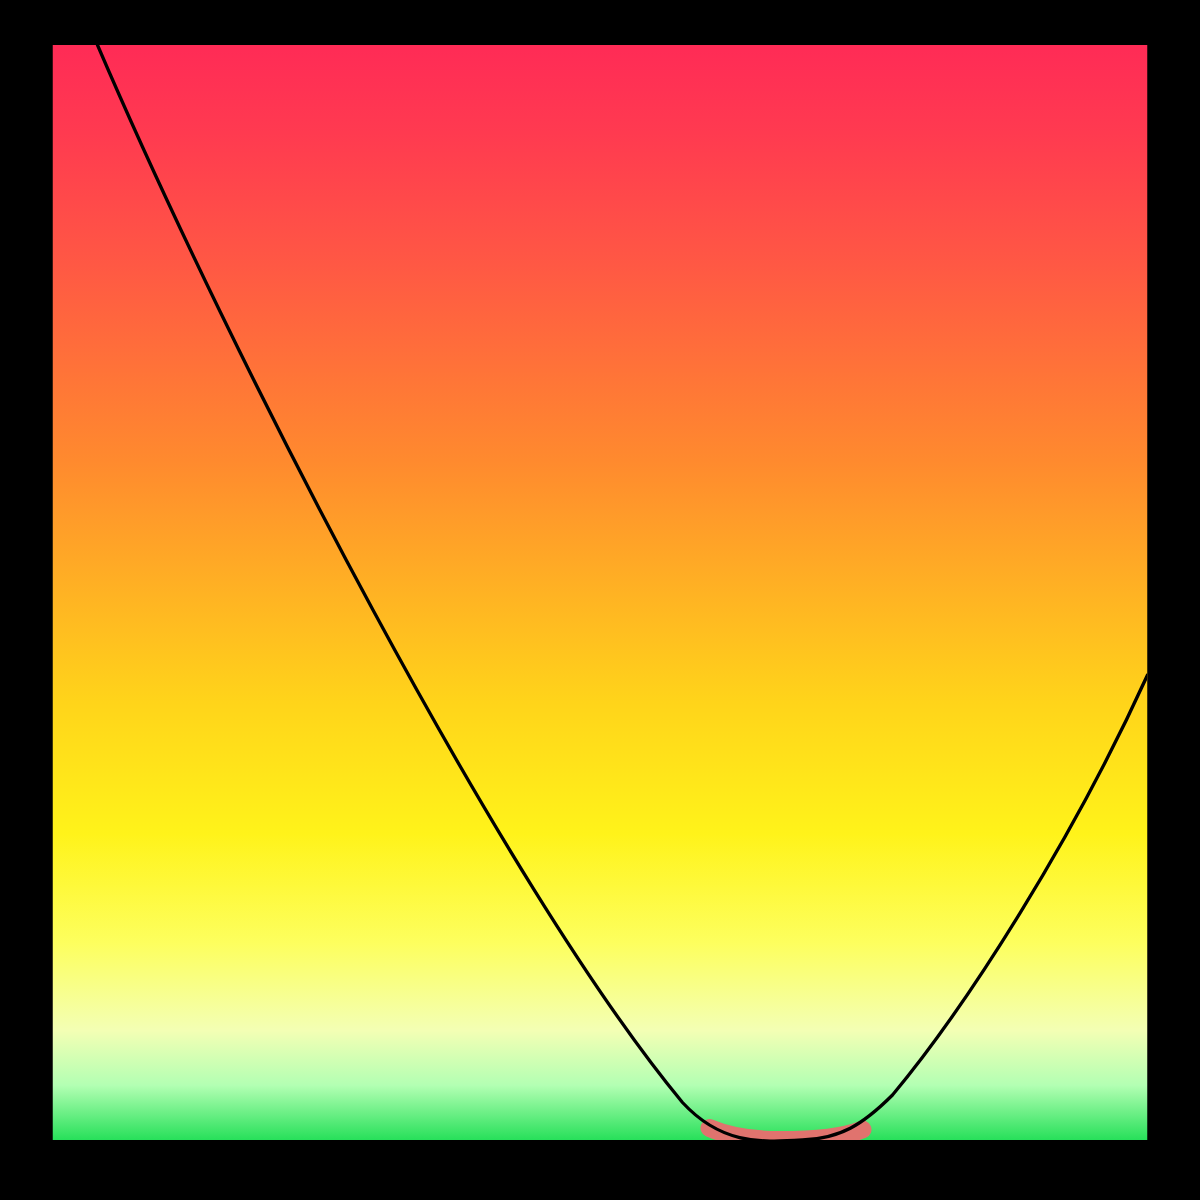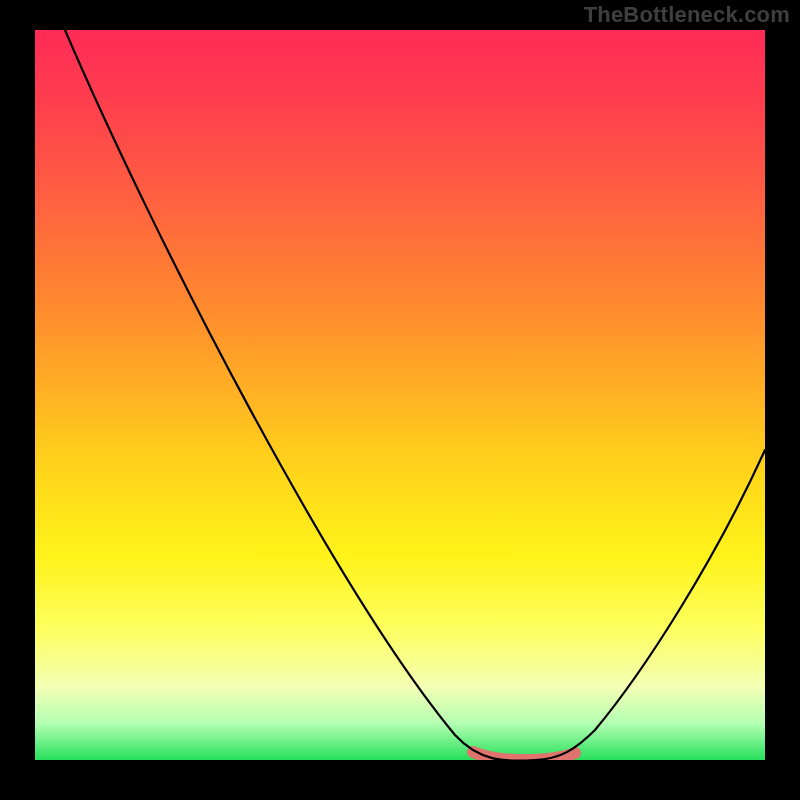--- a/index.html
+++ b/index.html
@@ -68,21 +68,20 @@
     stroke: #e0736e;
     stroke-width: 12;
     stroke-linecap: round;
   }
 </style>
 </head>
 <body>
 
 <div class="frame">
 
-  <div class="watermark">TheBottleneck.com</div>
 
   <div class="plot-area">
     <div class="gradient"></div>
 
     <svg class="curve" viewBox="0 0 730 730" preserveAspectRatio="none">
 
       <path class="highlight" d="M 438 722
                C 452 728, 470 730, 485 730
                C 505 730, 525 729, 540 723"></path>
 

